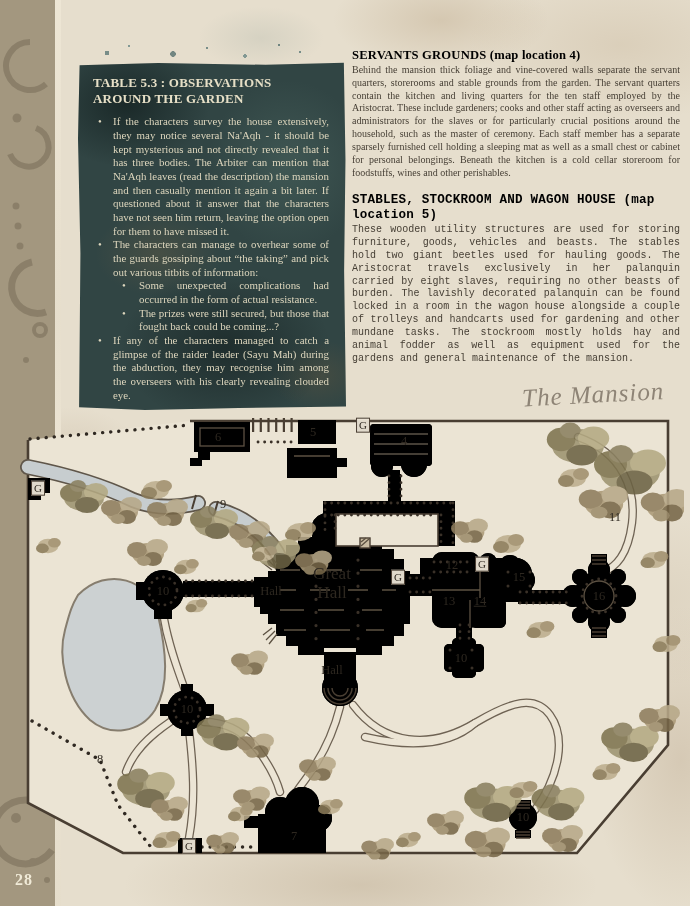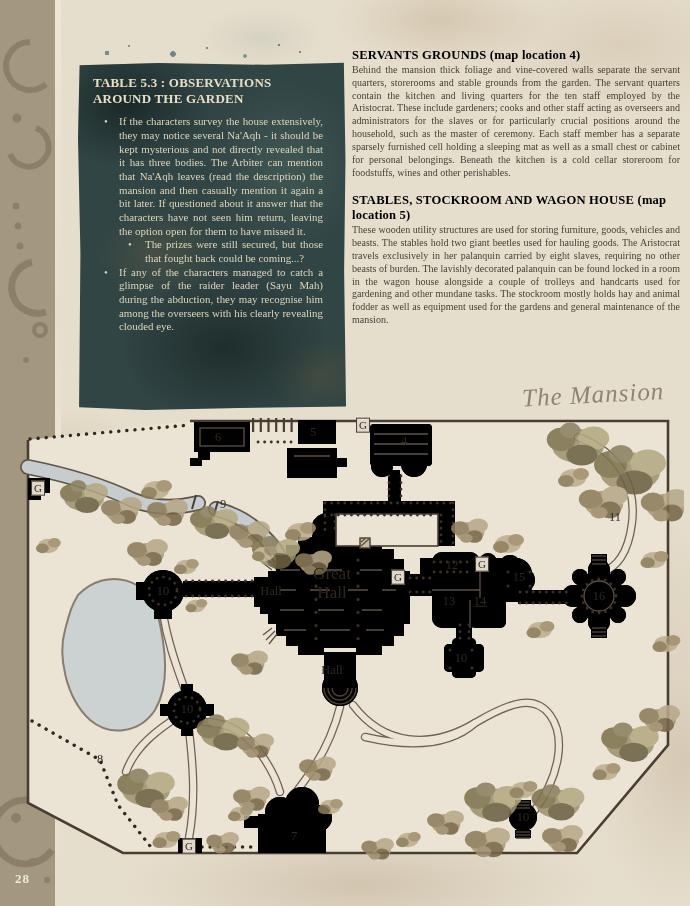--- a/index.html
+++ b/index.html
@@ -45,21 +45,21 @@
       radial-gradient(ellipse 90px 60px at 30% 55%, rgba(126,104,70,.28), transparent 70%),
       radial-gradient(ellipse 70px 50px at 90% 90%, rgba(110,90,60,.30), transparent 70%),
       #314544;
     color:#ddd6bd;
     clip-path:polygon(0.6% 0.9%, 30% 0.3%, 70% 0.8%, 99.2% 0.2%, 99.8% 28%, 99.3% 60%, 100% 99%, 60% 99.4%, 25% 100%, 0.4% 99.2%, 0.9% 55%, 0 22%);
   }
   #table-box .box-title{
     font-weight:bold;font-size:13px;line-height:1.2;letter-spacing:.2px;
     color:#e6dfc6;margin-bottom:9px;
   }
-  #observation-list{list-style:none;margin:8px;padding:0;}
+  #observation-list{list-style:none;margin:2px;padding:0;}
   #observation-list li{
     position:relative;font-size:10.9px;line-height:1.255;text-align:justify;
   }
   #observation-list li.lv1{padding-left:18px;}
   #observation-list li.lv1::before{content:'\2022';position:absolute;left:3px;}
   #observation-list li.lv2{padding-left:44px;}
   #observation-list li.lv2::before{content:'\2022';position:absolute;left:27px;}
   
   #splatter{
     position:absolute;left:95px;top:38px;width:230px;height:26px;
@@ -74,21 +74,21 @@
     opacity:.8;
   }
   
   #right-col{position:absolute;left:352px;top:48px;width:328px;color:#463f35;}
   .section .heading{
     font-size:12.6px;font-weight:bold;letter-spacing:.2px;line-height:1.18;color:#000000;
   }
   .section .bodytext{
     font-size:10px;line-height:1.285;text-align:justify;margin-top:1px;color:#453e34;
   }
-  .section + .section{margin-top:14px;}
+  .section + .section{margin-top:14px;font-family:Liberation Mono, monospace;}
   
   #script-title{
     position:absolute;left:522px;top:380px;width:170px;
     font-style:italic;font-size:25px;color:#8e8476;
     transform:rotate(-3deg);letter-spacing:1px;white-space:nowrap;
   }
   
   #map{position:absolute;left:18px;top:412px;width:666px;height:482px;}
   #map svg{position:absolute;left:0;top:0;}
   #map-labels{position:absolute;left:0;top:0;width:666px;height:482px;}
@@ -103,21 +103,21 @@
   .map-label.multi{font-size:17px;line-height:1.1;}
   
   .dots{stroke:#3a3128;stroke-width:2.8;stroke-dasharray:0.1 6.5;stroke-linecap:round;fill:none}
   .dots2{stroke:#3a3128;stroke-width:3.2;stroke-dasharray:0.1 13;stroke-linecap:round;fill:none}
   .thin{stroke:#5c5142;stroke-width:1.3;fill:none}
   .stripe{stroke:#493e32;stroke-width:1.5;fill:none}
   .trail{stroke:#2f2821;stroke-width:3.4;stroke-dasharray:0.1 8;stroke-linecap:round;fill:none}
   
   #page-number{
     position:absolute;left:15px;top:871px;color:#f0ead7;
-    font-weight:bold;font-size:13px;letter-spacing:1px;text-align:right;
+    font-weight:bold;font-size:16px;letter-spacing:1px;text-align:right;
   }
 </style>
 </head>
 <body>
 
 <div id="strip">
   <svg width="55" height="906">
     <g stroke="#6f6450" fill="none" opacity="0.45">
       <path d="M30,42 a24,24 0 1 0 16,42" stroke-width="6"></path>
       <circle cx="17" cy="118" r="4.5" fill="#6f6450" stroke="none"></circle>
@@ -139,20 +139,22 @@
 <div id="tear"></div>
 
 <div id="content"></div>
 
 <div id="splatter"></div>
 
 <div id="table-box">
   <div class="box-title">TABLE 5.3 : OBSERVATIONS AROUND THE GARDEN</div>
   <ul id="observation-list">
       <li class="lv1">If the characters survey the house extensively, they may notice several Na'Aqh - it should be kept mysterious and not directly revealed that it has three bodies. The Arbiter can mention that Na'Aqh leaves (read the description) the mansion and then casually mention it again a bit later. If questioned about it answer that the characters have not seen him return, leaving the option open for them to have missed it.</li>
+      <li class="lv1">The characters can manage to overhear some of the guards gossiping about “the taking” and pick out various titbits of information:</li>
+      <li class="lv2">Some unexpected complications had occurred in the form of actual resistance.</li>
       <li class="lv2">The prizes were still secured, but those that fought back could be coming...?</li>
       <li class="lv1">If any of the characters managed to catch a glimpse of the raider leader (Sayu Mah) during the abduction, they may recognise him among the overseers with his clearly revealing clouded eye.</li>
     </ul>
 </div>
 
 <div id="right-col">
     <div class="section">
       <div class="heading">SERVANTS GROUNDS (map location 4)</div>
       <div class="bodytext">Behind the mansion thick foliage and vine-covered walls separate the servant quarters, storerooms and stable grounds from the garden. The servant quarters contain the kitchen and living quarters for the ten staff employed by the Aristocrat. These include gardeners; cooks and other staff acting as overseers and administrators for the slaves or for particularly crucial positions around the household, such as the master of ceremony. Each staff member has a separate sparsely furnished cell holding a sleeping mat as well as a small chest or cabinet for personal belongings. Beneath the kitchen is a cold cellar storeroom for foodstuffs, wines and other perishables.</div>
     </div>

